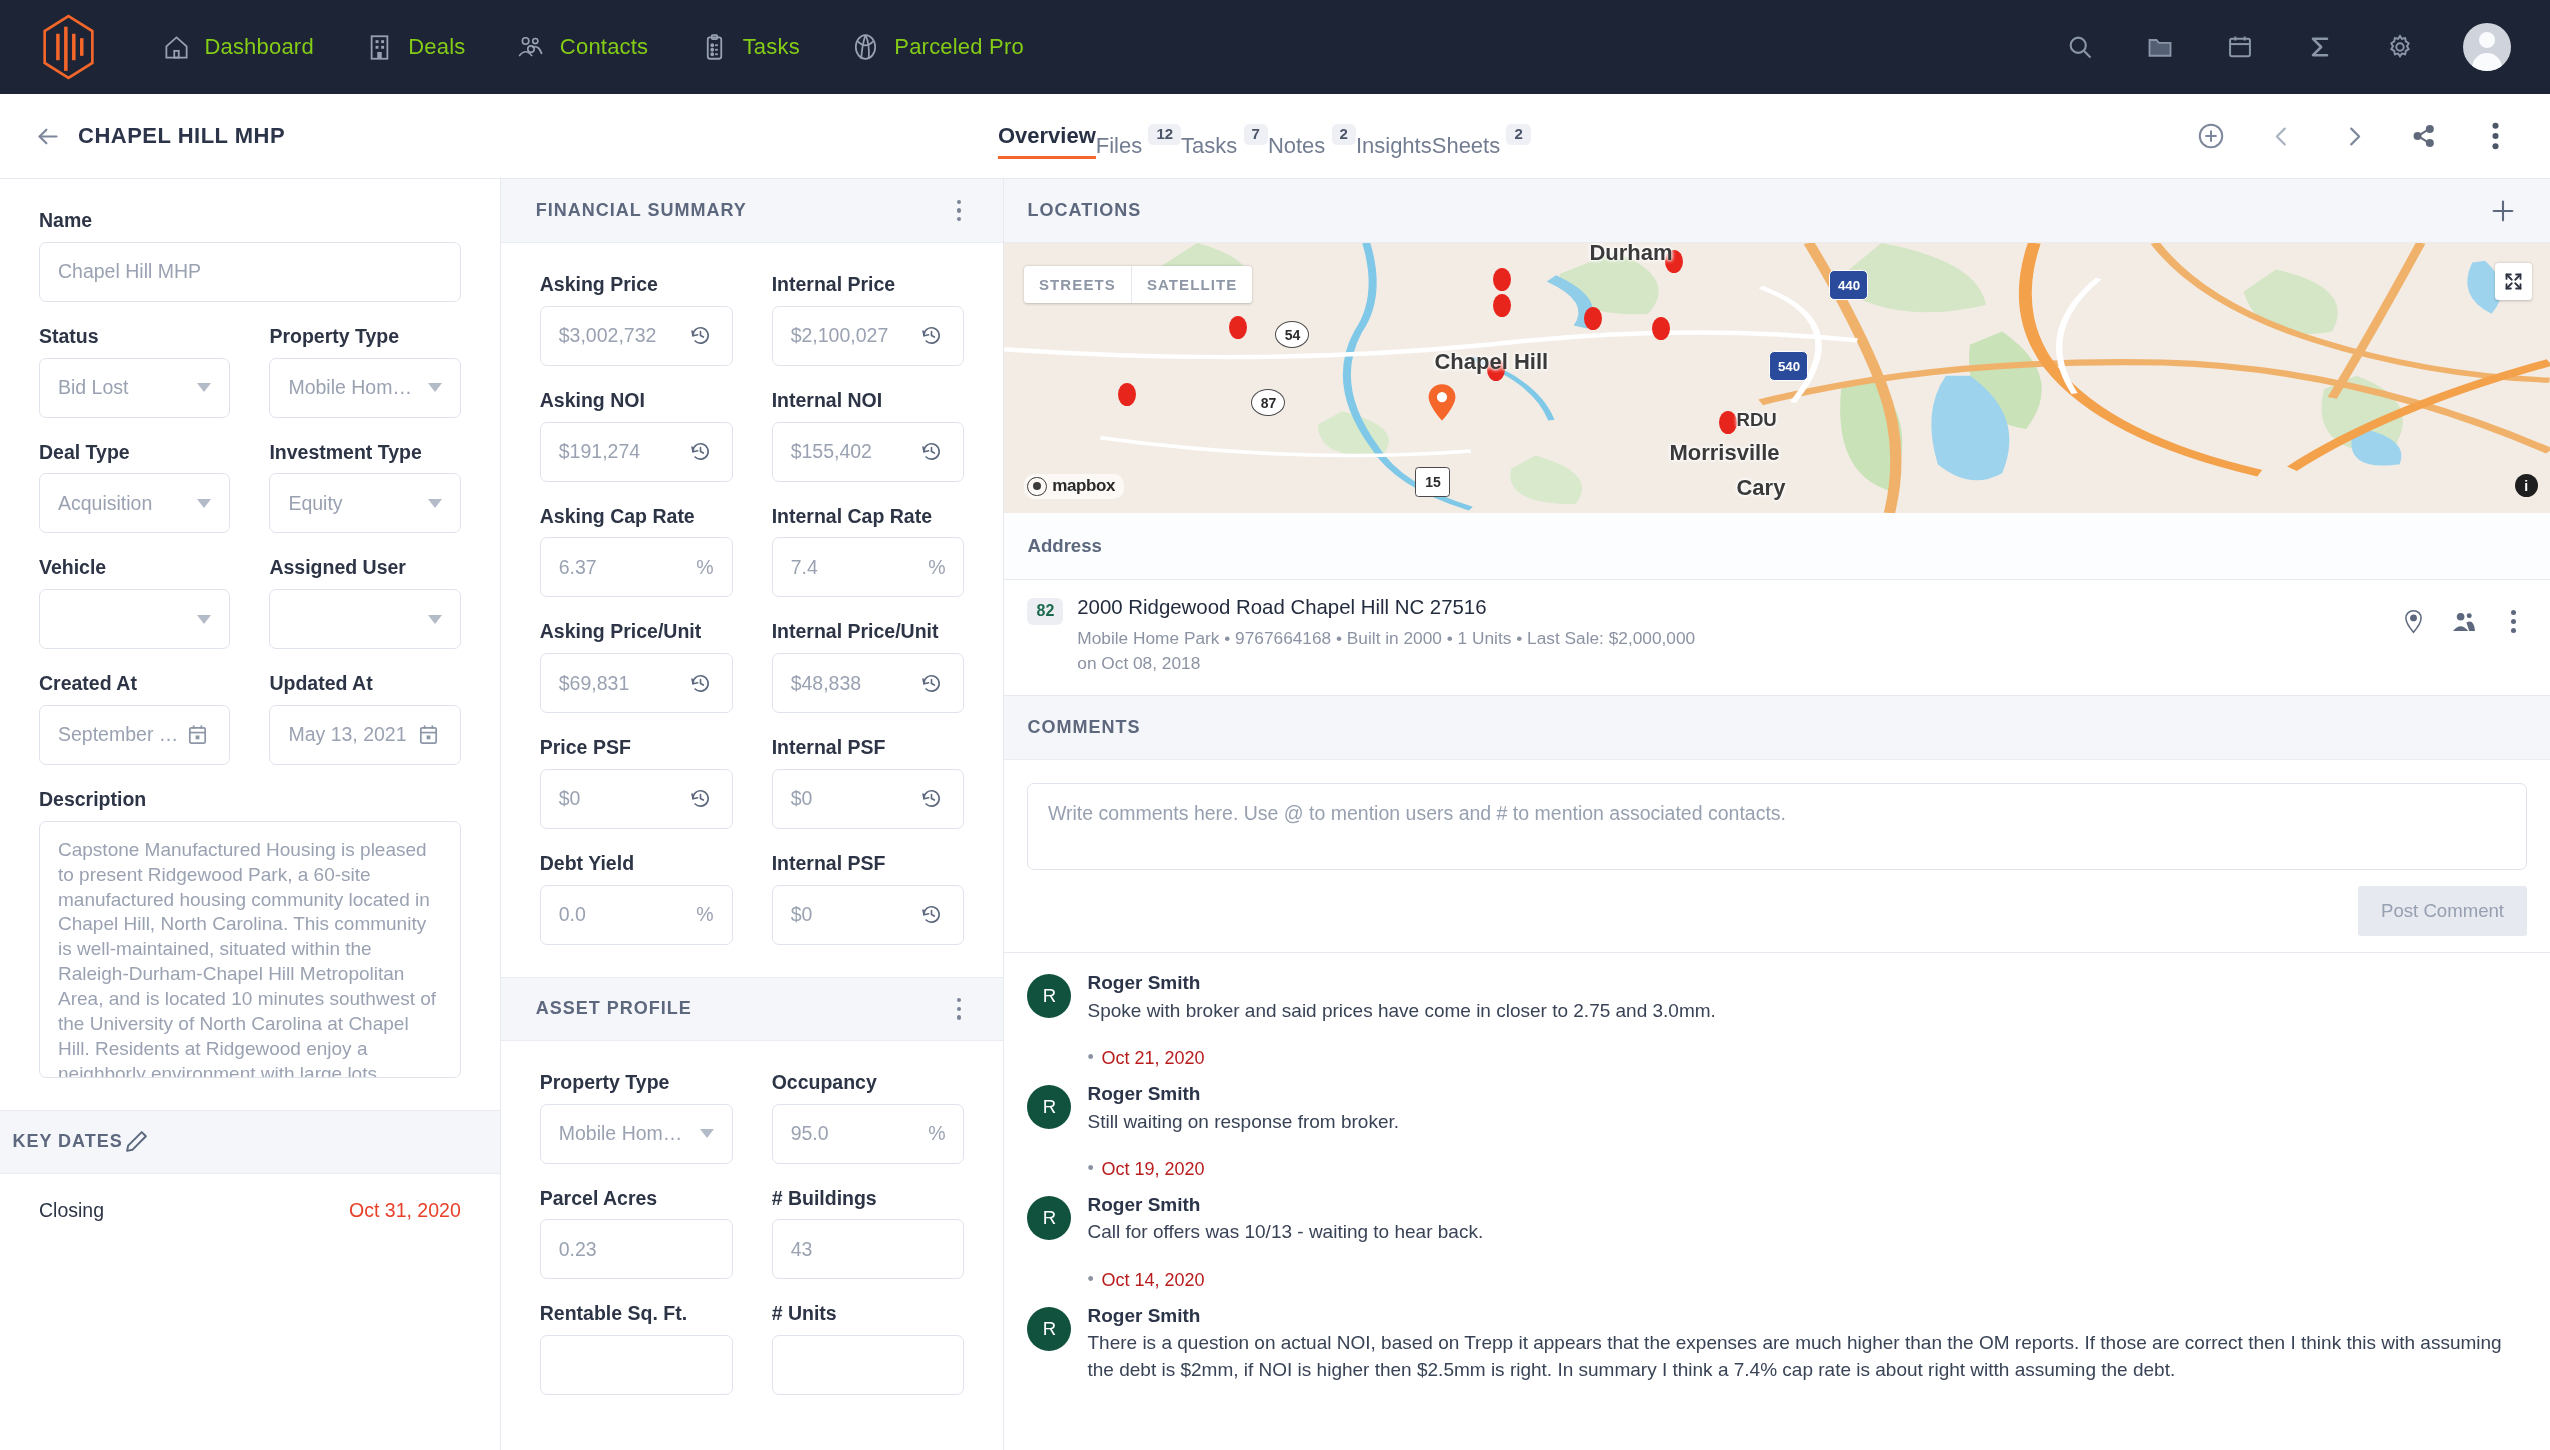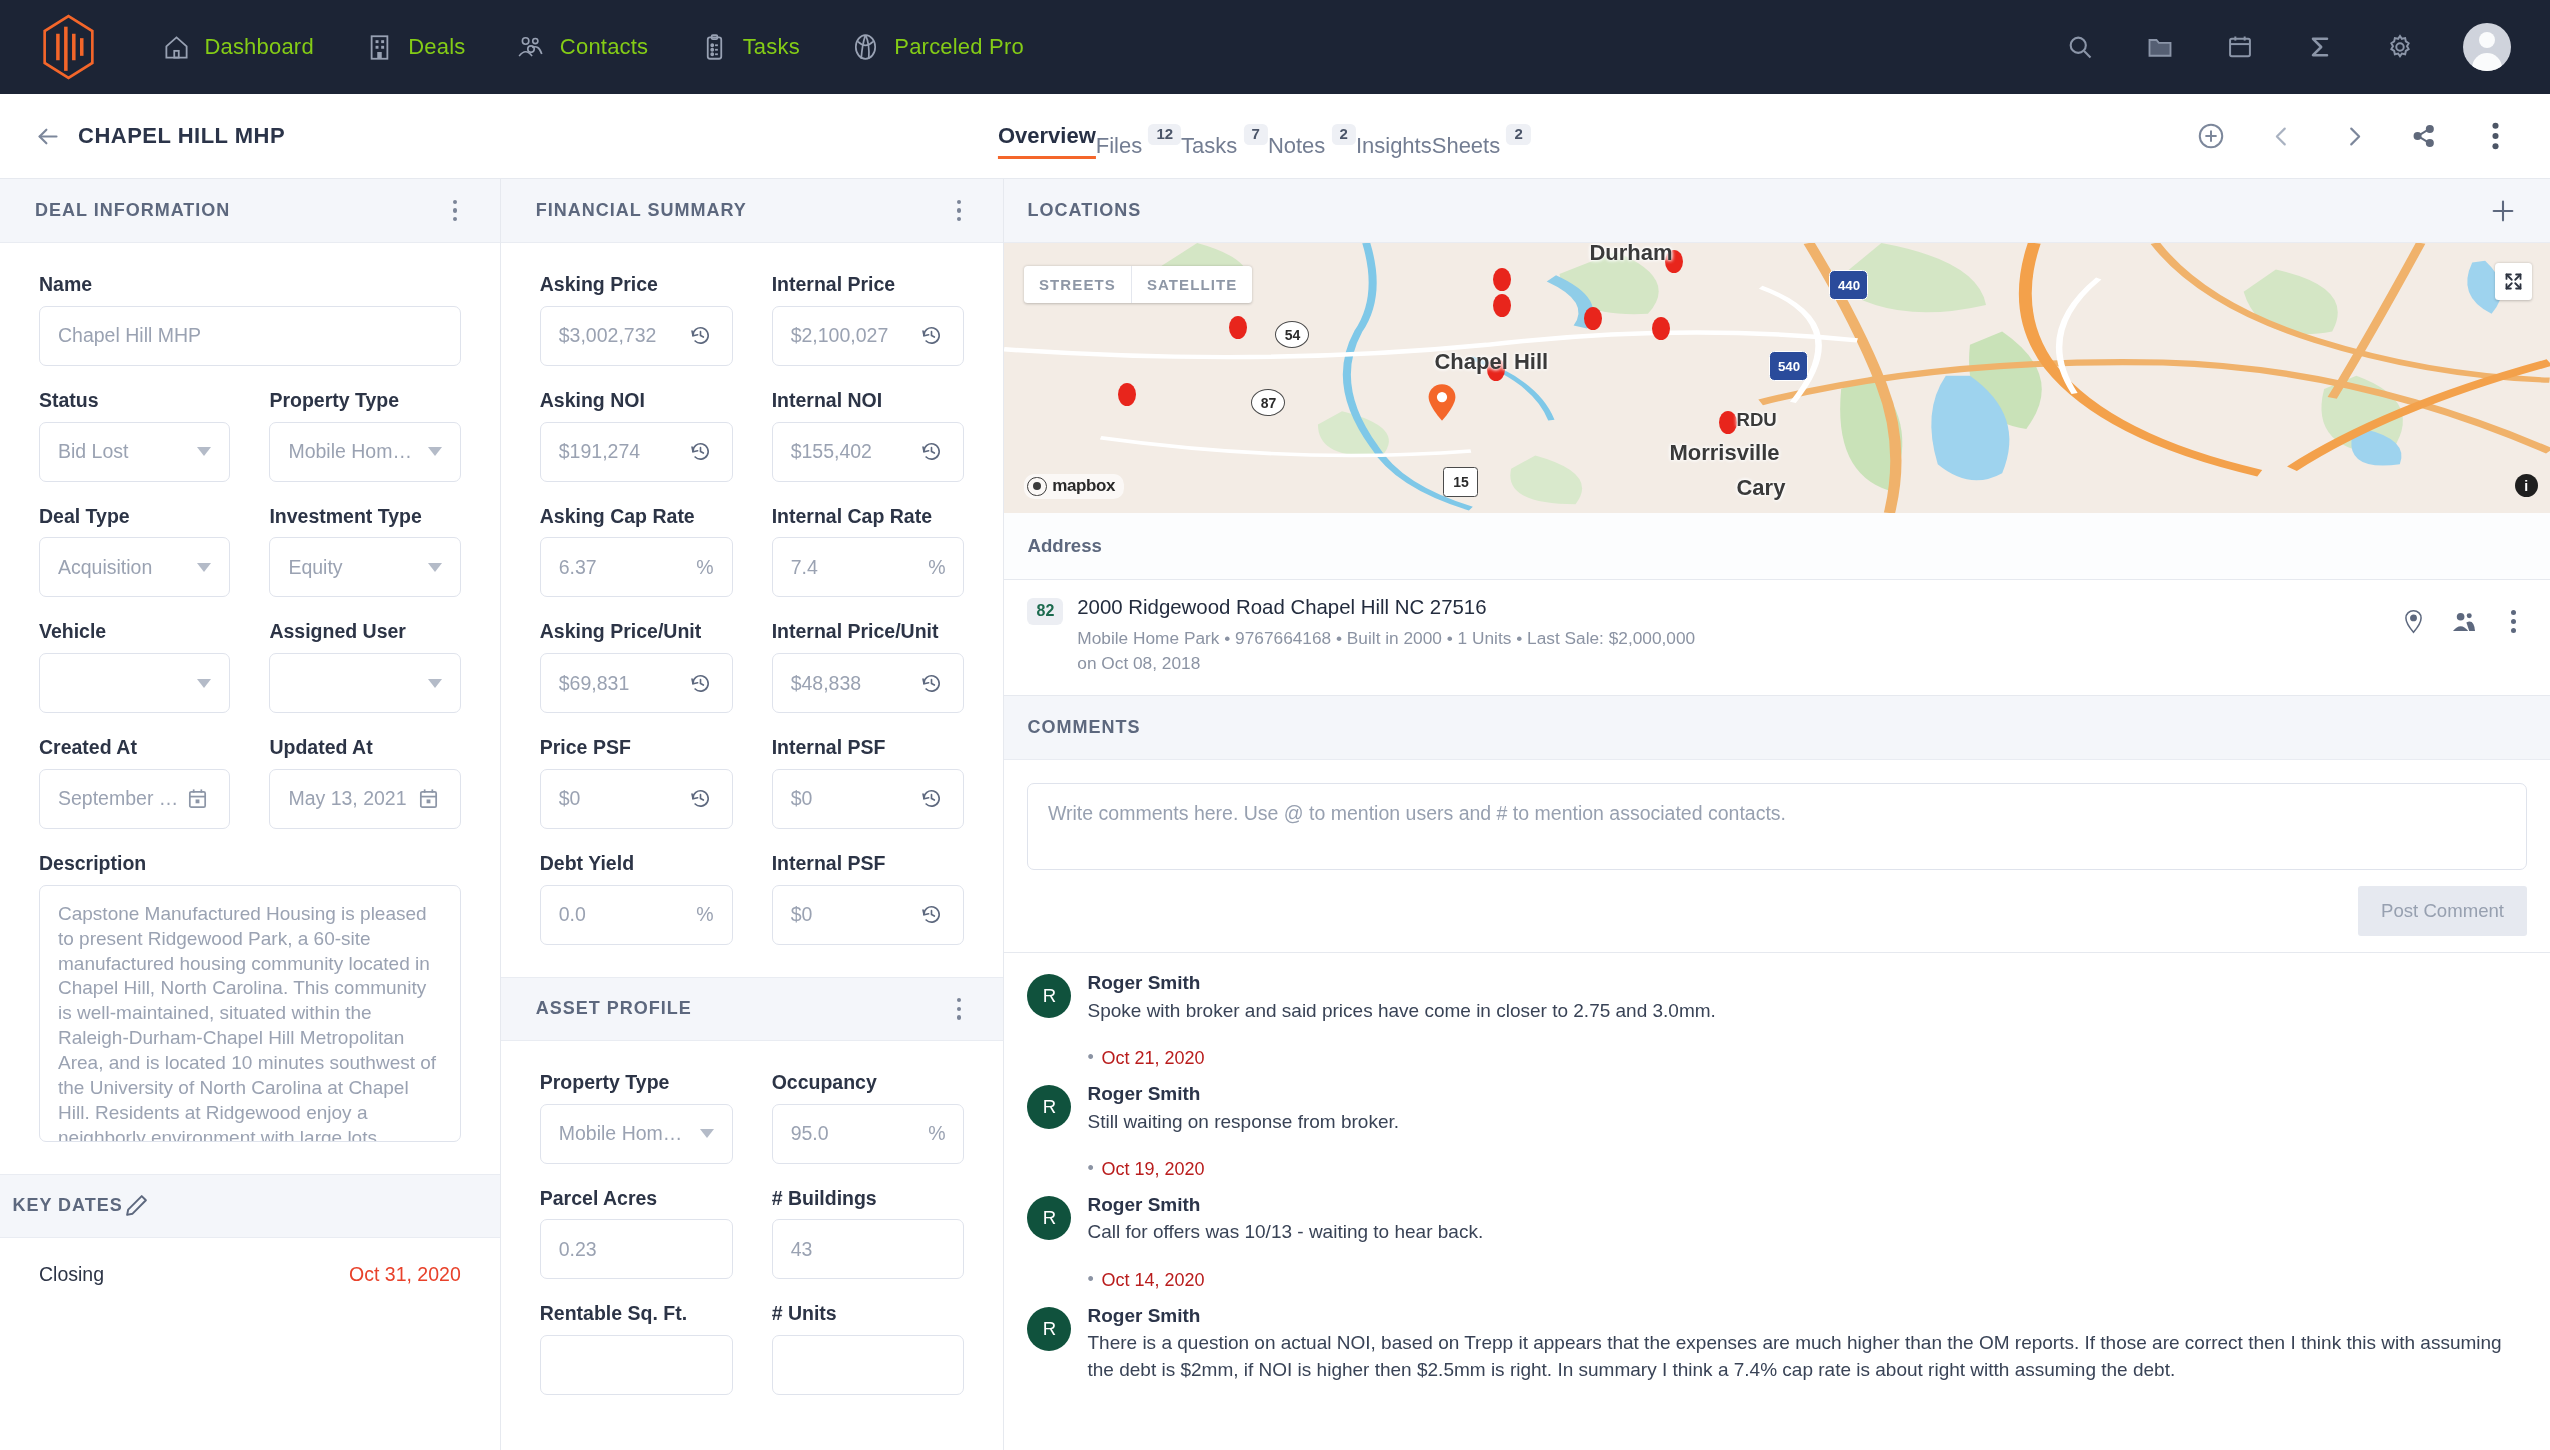--- a/index.html
+++ b/index.html
@@ -388,30 +388,20 @@
           <circle cx="3" cy="11" r="2.4"></circle>
           <circle cx="3" cy="19" r="2.4"></circle>
         </svg>
     </span>
   </div>
 </div>
 
 <div class="main">
 
   <div class="col col-left">
-    <div class="section-head indent">
-      <span class="section-title">DEAL INFORMATION</span>
-      <div class="sh-actions">
-        <span class="kebab">
-            <i></i>
-            <i></i>
-            <i></i>
-          </span>
-      </div>
-    </div>
 
     <div class="form-body">
       <div class="field-row">
         <div class="field">
           <span class="field-label">Name</span>
           <div class="control">
             <span class="val">Chapel Hill MHP</span>
           </div>
         </div>
       </div>
@@ -841,21 +831,21 @@
       </div>
 
       <div class="city-label" style="left:585px;top:-3.5px;">Durham</div>
       <div class="city-label" style="left:430px;top:106px;">Chapel Hill</div>
       <div class="city-label" style="left:665px;top:197px;">Morrisville</div>
       <div class="city-label" style="left:732px;top:232px;">Cary</div>
       <div class="city-label" style="left:732px;top:166px;font-size:18.6px;">RDU</div>
 
       <div class="road-shield" style="left:271px;top:78px;text-align:center;">54</div>
       <div class="road-shield" style="left:247px;top:146px;">87</div>
-      <div class="road-shield" style="left:411px;top:224px;width:35px;height:30px;border-radius:3.5px;margin-left:28px;">15</div>
+      <div class="road-shield" style="left:411px;top:224px;width:35px;height:30px;border-radius:3.5px;">15</div>
       <div class="interstate" style="left:765px;top:108px;">540</div>
       <div class="interstate" style="left:825px;top:27px;">440</div>
 
       <div class="mapbox-logo">
         <span class="mb-circle"></span>
         <span class="mb-text">mapbox</span>
       </div>
       <div class="map-info">i</div>
     </div>
 

